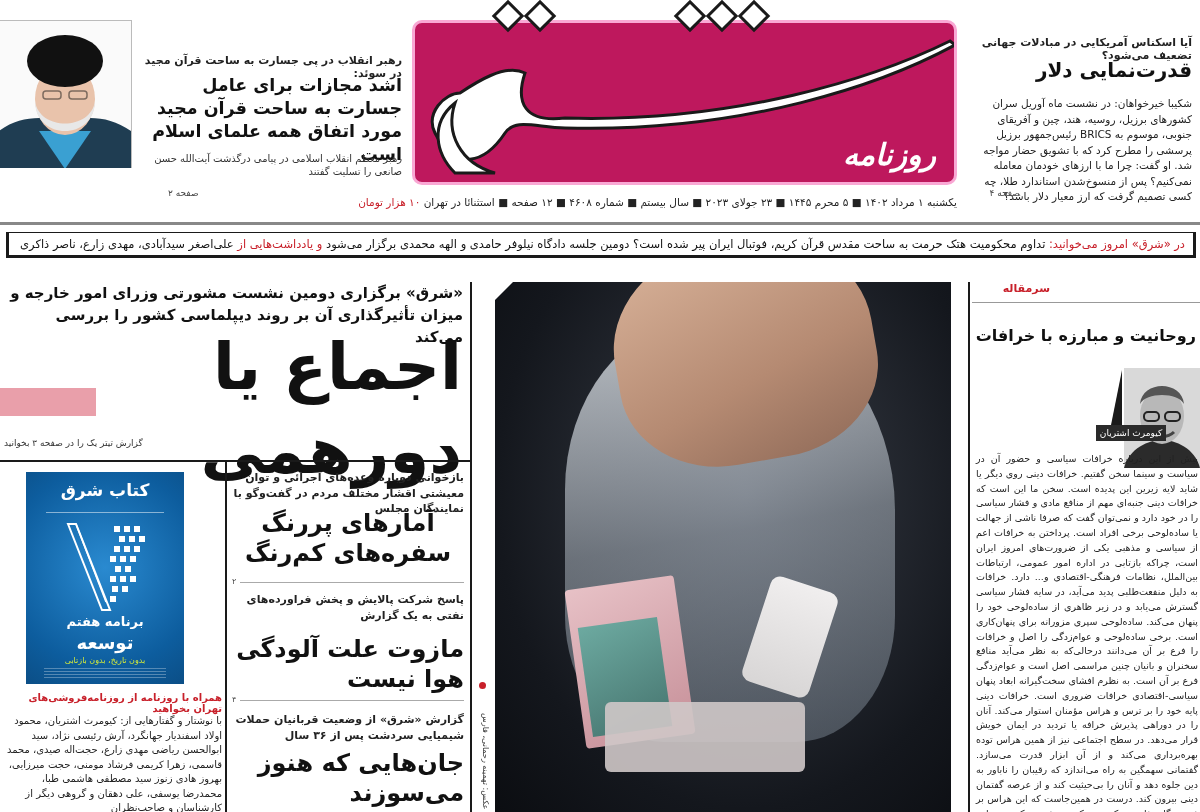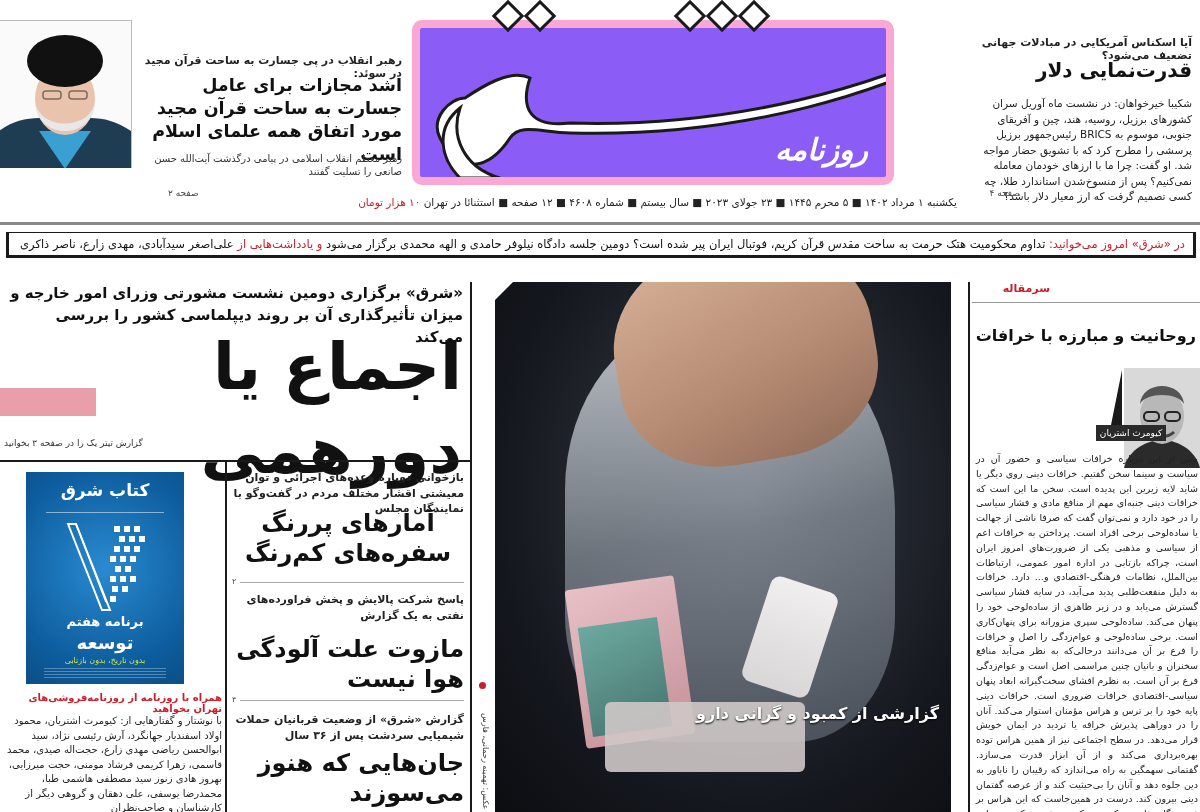--- a/index.html
+++ b/index.html
@@ -1,21 +1,21 @@
 <!DOCTYPE html>
 <html><head>
 <meta charset="utf-8">
 <style>
   * { box-sizing: border-box; margin: 0; padding: 0; }
   html, body { width: 1200px; height: 812px; overflow: hidden; background: #ffffff; }
   body { position: relative; font-family: "DejaVu Sans", sans-serif; color: #111; direction: rtl; }
   .abs { position: absolute; }
 
   
-  .logo-box { left: 412px; top: 20px; width: 482px; height: 165px; background: #8b5cf6; border: 8px solid #f9a8d4; border-radius: 10px; overflow: hidden; }
+  .logo-box { left: 412px; top: 20px; width: 545px; height: 165px; background: #be185d; border: 3px solid #f9a8d4; border-radius: 10px; overflow: hidden; }
   .logo-svg { position: absolute; left: 0; top: 0; }
   .logo-dots { left: 490px; top: 0px; width: 460px; height: 40px; }
   .date-line { left: 412px; top: 196px; width: 545px; height: 18px; font-size: 10.5px; color: #222; white-space: nowrap; text-align: right; direction: rtl; }
   .date-line .price { color: #c8202a; }
 
   
   .tr-kicker { right: 8px; top: 36px; width: 215px; font-size: 11px; font-weight: bold; text-align: right; color: #222; }
   .tr-title { right: 8px; top: 58px; width: 215px; font-size: 20px; font-weight: bold; text-align: right; }
   .tr-body { right: 8px; top: 96px; width: 225px; font-size: 10.5px; line-height: 15.5px; text-align: right; color: #222; }
   .tr-page { right: 180px; top: 188px; font-size: 9px; color: #444; }
@@ -199,21 +199,20 @@
 <div class="abs s3-kicker">گزارش «شرق» از وضعیت قربانیان حملات شیمیایی سردشت پس از ۳۶ سال</div>
 <div class="abs s3-title">جان‌هایی که هنوز می‌سوزند</div>
 
 <div class="abs photo">
   <div class="abs bag"></div>
   <div class="abs hand"></div>
   <div class="abs box-pink"></div>
   <div class="abs box-teal"></div>
   <div class="abs bottle"></div>
   <div class="abs blister"></div>
-  <div class="abs photo-kicker">گزارشی از کمبود و گرانی دارو</div>
 </div>
 <div class="abs credit-dot"></div>
 <div class="abs photo-credit">عکس: تهمینه رحمانی، فارس</div>
 
 <div class="abs ed-label">سرمقاله</div>
 <div class="abs ed-rule"></div>
 <div class="abs ed-title">روحانیت و مبارزه با خرافات</div>
 <div class="abs ed-wedge"></div>
 <div class="abs ed-photo">
   <svg width="76" height="100" viewBox="0 0 76 100">

